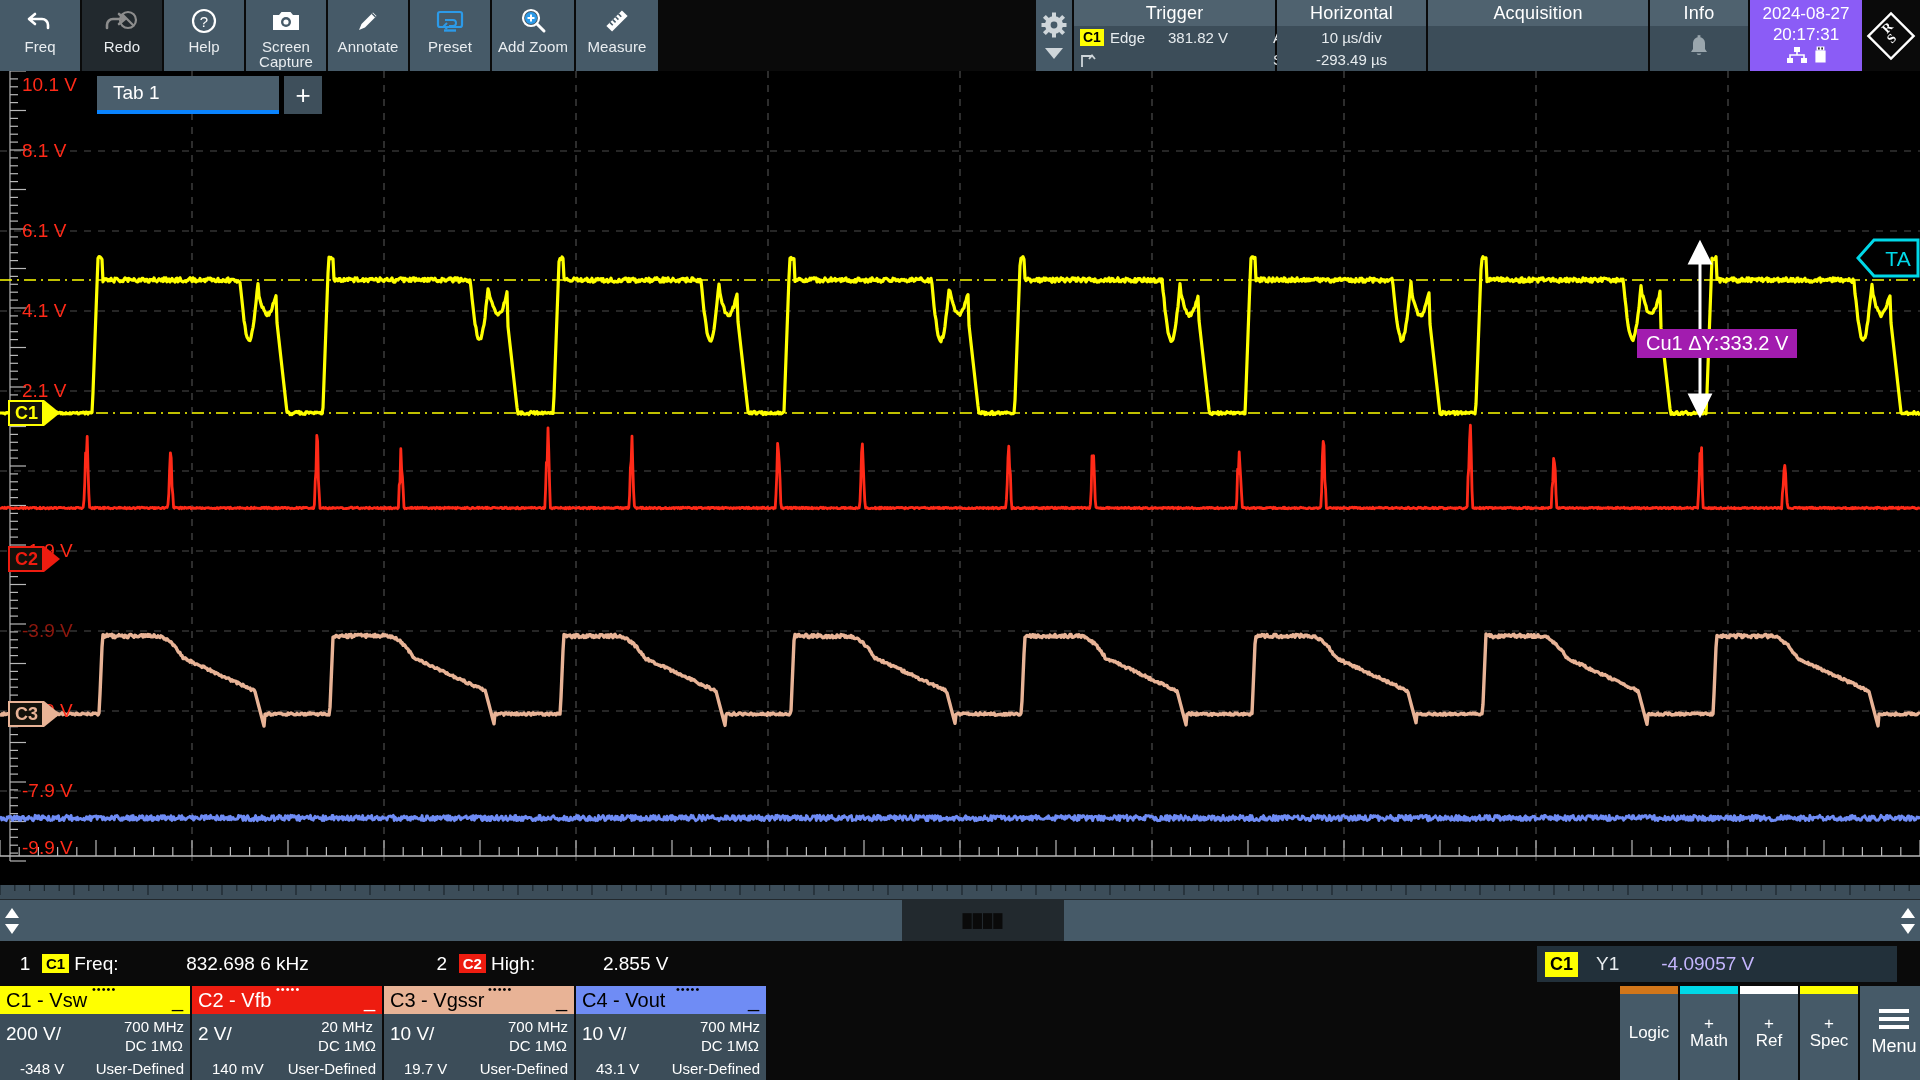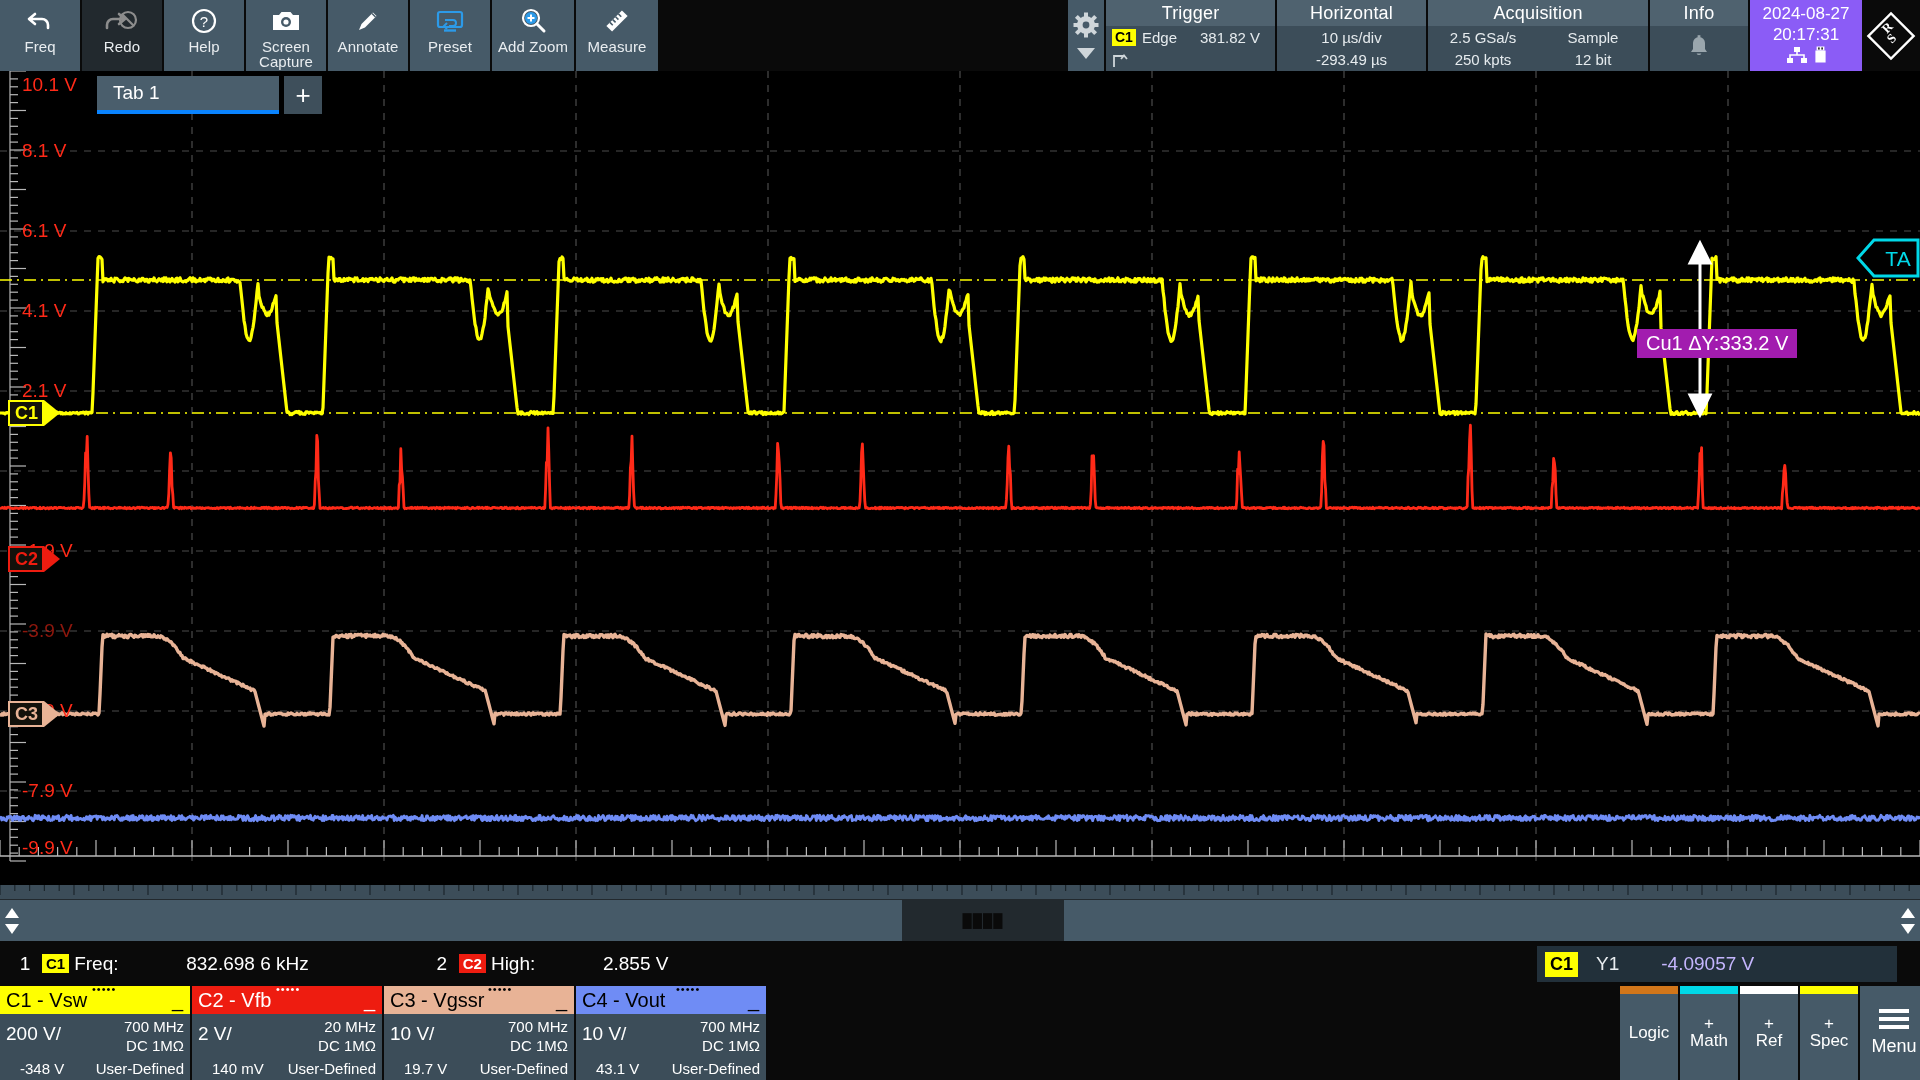--- a/index.html
+++ b/index.html
@@ -103,21 +103,21 @@
   
   .chanrow { position:absolute; left:0; top:986px; width:1747px; height:94px; background:#0a0a0a; display:flex; }
   .chcard { width:190px; height:94px; margin-right:2px; position:relative; }
   .chcard .hdr { height:28px; display:flex; align-items:center; justify-content:space-between;
                  padding:0 7px 0 6px; font-size:20px; position:relative; }
   .chcard .hdr .dots { position:absolute; font-size:11px; letter-spacing:1px; top:-3px; }
   .chcard .minus { font-size:20px; line-height:10px; }
   .chcard .bdy { height:66px; background:#3c4d59; color:#fff; position:relative; padding:1px 6px 0 6px; }
   .vdiv { position:absolute; left:6px; top:2px; font-size:26px; }
   .vdiv span { font-size:19px; }
-  .coup { position:absolute; right:6px; top:3px; text-align:right; font-size:15px; line-height:19px; }
+  .coup { position:absolute; right:6px; top:3px; text-align:center; font-size:15px; line-height:19px; }
   .offs { position:absolute; left:20px; bottom:3px; font-size:15px; }
   .ud   { position:absolute; right:6px; bottom:3px; font-size:15px; }
 
   .rightbtns { position:absolute; left:1620px; top:986px; height:94px; display:flex; }
   .rbtn { width:58px; height:94px; background:#465a68; margin-right:2px; display:flex;
           flex-direction:column; align-items:center; justify-content:center; color:#fff; cursor:pointer; position:relative;}
   .rbtn .cap { position:absolute; left:0; top:0; width:58px; height:8px; }
   .rbtn .plus { font-size:17px; line-height:15px; }
   .rbtn .txt { font-size:17px; }
   .menubtn { width:68px; height:94px; background:#465a68; display:flex; flex-direction:column;
@@ -243,21 +243,21 @@
               <rect x="3" y="17.3" width="4" height="5" transform="rotate(45 5 20)"></rect>
               <rect x="19" y="17.3" width="4" height="5" transform="rotate(-45 21 20)"></rect>
             </g>
           </g>
           <circle cx="13" cy="13" r="3.4" fill="#465a68"></circle>
         </svg>
       </div>
       <div class="caret-dn"></div>
     </div>
 
-    <div class="hgroup" style="width:171px">
+    <div class="hgroup" style="width:203px">
       <div class="htitle">Trigger</div>
       <div class="hbody trig-body" style="grid-template-columns:30px 58px 105px 1fr;">
         <div>
             <span class="c1tag">C1</span>
           </div>
         <div>Edge</div>
         <div>381.82 V</div>
         <div>Auto</div>
         <div>
           <svg width="18" height="20" viewBox="0 0 18 20">
@@ -273,26 +273,20 @@
     <div class="hgroup" style="width:151px">
       <div class="htitle">Horizontal</div>
       <div class="hbody horiz-body">
         <div>10 µs/div</div>
         <div>-293.49 µs</div>
       </div>
     </div>
 
     <div class="hgroup" style="width:222px">
       <div class="htitle">Acquisition</div>
-      <div class="hbody acq-body">
-        <div>2.5 GSa/s</div>
-        <div>Sample</div>
-        <div>250 kpts</div>
-        <div>12 bit</div>
-      </div>
     </div>
 
     <div class="hgroup" style="width:100px">
       <div class="htitle">Info</div>
       <div class="hbody info-body">
         <div>
           <svg width="26" height="26" viewBox="0 0 26 26">
             <path d="M13 3 a6 6 0 0 1 6 6 v6 l2 3 h-16 l2-3 v-6 a6 6 0 0 1 6-6z" fill="#9aa6ad"></path>
             <rect x="11.6" y="1.2" width="2.8" height="2.6" fill="#9aa6ad"></rect>
             <path d="M10.6 19.5 a2.6 2.6 0 0 0 4.8 0" fill="#9aa6ad"></path>

